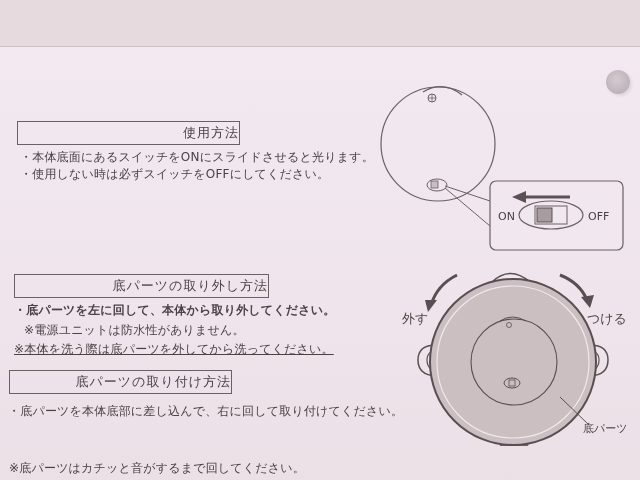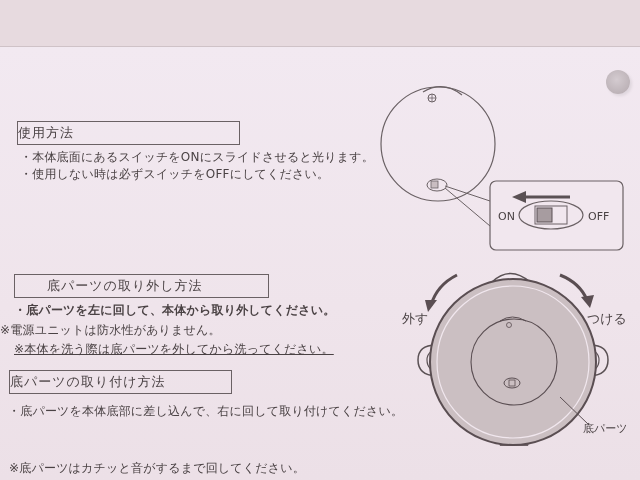--- a/index.html
+++ b/index.html
@@ -19,21 +19,21 @@
     background:linear-gradient(180deg,#f2e9f1 0%,#efe4eb 60%,#ece0e7 100%);
   }
   .hole {
     position:absolute; left:606px; top:70px; width:24px; height:24px;
     border-radius:50%;
     background:radial-gradient(circle at 45% 40%, #d4cbd0 0%, #bdb3b8 70%, #a9a0a5 100%);
     box-shadow:2px 2px 3px rgba(0,0,0,0.08);
   }
   .heading-box {
     position:absolute; border:1.5px solid #6a6164;
-    height:22px; line-height:22px; text-align:left;
+    height:22px; line-height:22px; text-align:right;
     font-size:13px; color:#4a4244; letter-spacing:1px;
     background:transparent;
   }
   .line {
     position:absolute; font-size:12px; white-space:nowrap; color:#4a4244;
     letter-spacing:0.2px;
   }
   svg { position:absolute; left:0; top:0; }
   .svgtext { font-family:"DejaVu Sans", sans-serif; fill:#4a4244; }
 </style>
@@ -43,21 +43,21 @@
 <div class="topband"></div>
 <div class="paper"></div>
 <div class="hole"></div>
 
 <div class="heading-box" style="left:17px; top:121px; width:221px;">使用方法</div>
 <div class="line" style="left:20px; top:149px;">・本体底面にあるスイッチをONにスライドさせると光ります。</div>
 <div class="line" style="left:20px; top:166px;">・使用しない時は必ずスイッチをOFFにしてください。</div>
 
 <div class="heading-box" style="left:14px; top:274px; width:221px;padding-left:32px;">底パーツの取り外し方法</div>
 <div class="line" style="left:14px; top:302px;font-weight:bold;">・底パーツを左に回して、本体から取り外してください。</div>
-<div class="line" style="left:0; top:322px;text-align:center;">※電源ユニットは防水性がありません。</div>
+<div class="line" style="left:24px; top:322px;text-align:center;">※電源ユニットは防水性がありません。</div>
 <div class="line" style="left:14px; top:341px;text-decoration:underline;">※本体を洗う際は底パーツを外してから洗ってください。</div>
 
 <div class="heading-box" style="left:9px; top:370px; width:221px;font-family:Liberation Serif, serif;">底パーツの取り付け方法</div>
 <div class="line" style="left:8px; top:403px;">・底パーツを本体底部に差し込んで、右に回して取り付けてください。</div>
 <div class="line" style="left:9px; top:436px;margin-top:24px;">※底パーツはカチッと音がするまで回してください。</div>
 
 <svg width="640" height="480">
 
   <path d="M 423 92 Q 443 80 462 95" fill="none" stroke="#6a6164" stroke-width="1.2"></path>
   <circle cx="438" cy="144" r="57" fill="none" stroke="#6a6164" stroke-width="1.2"></circle>

